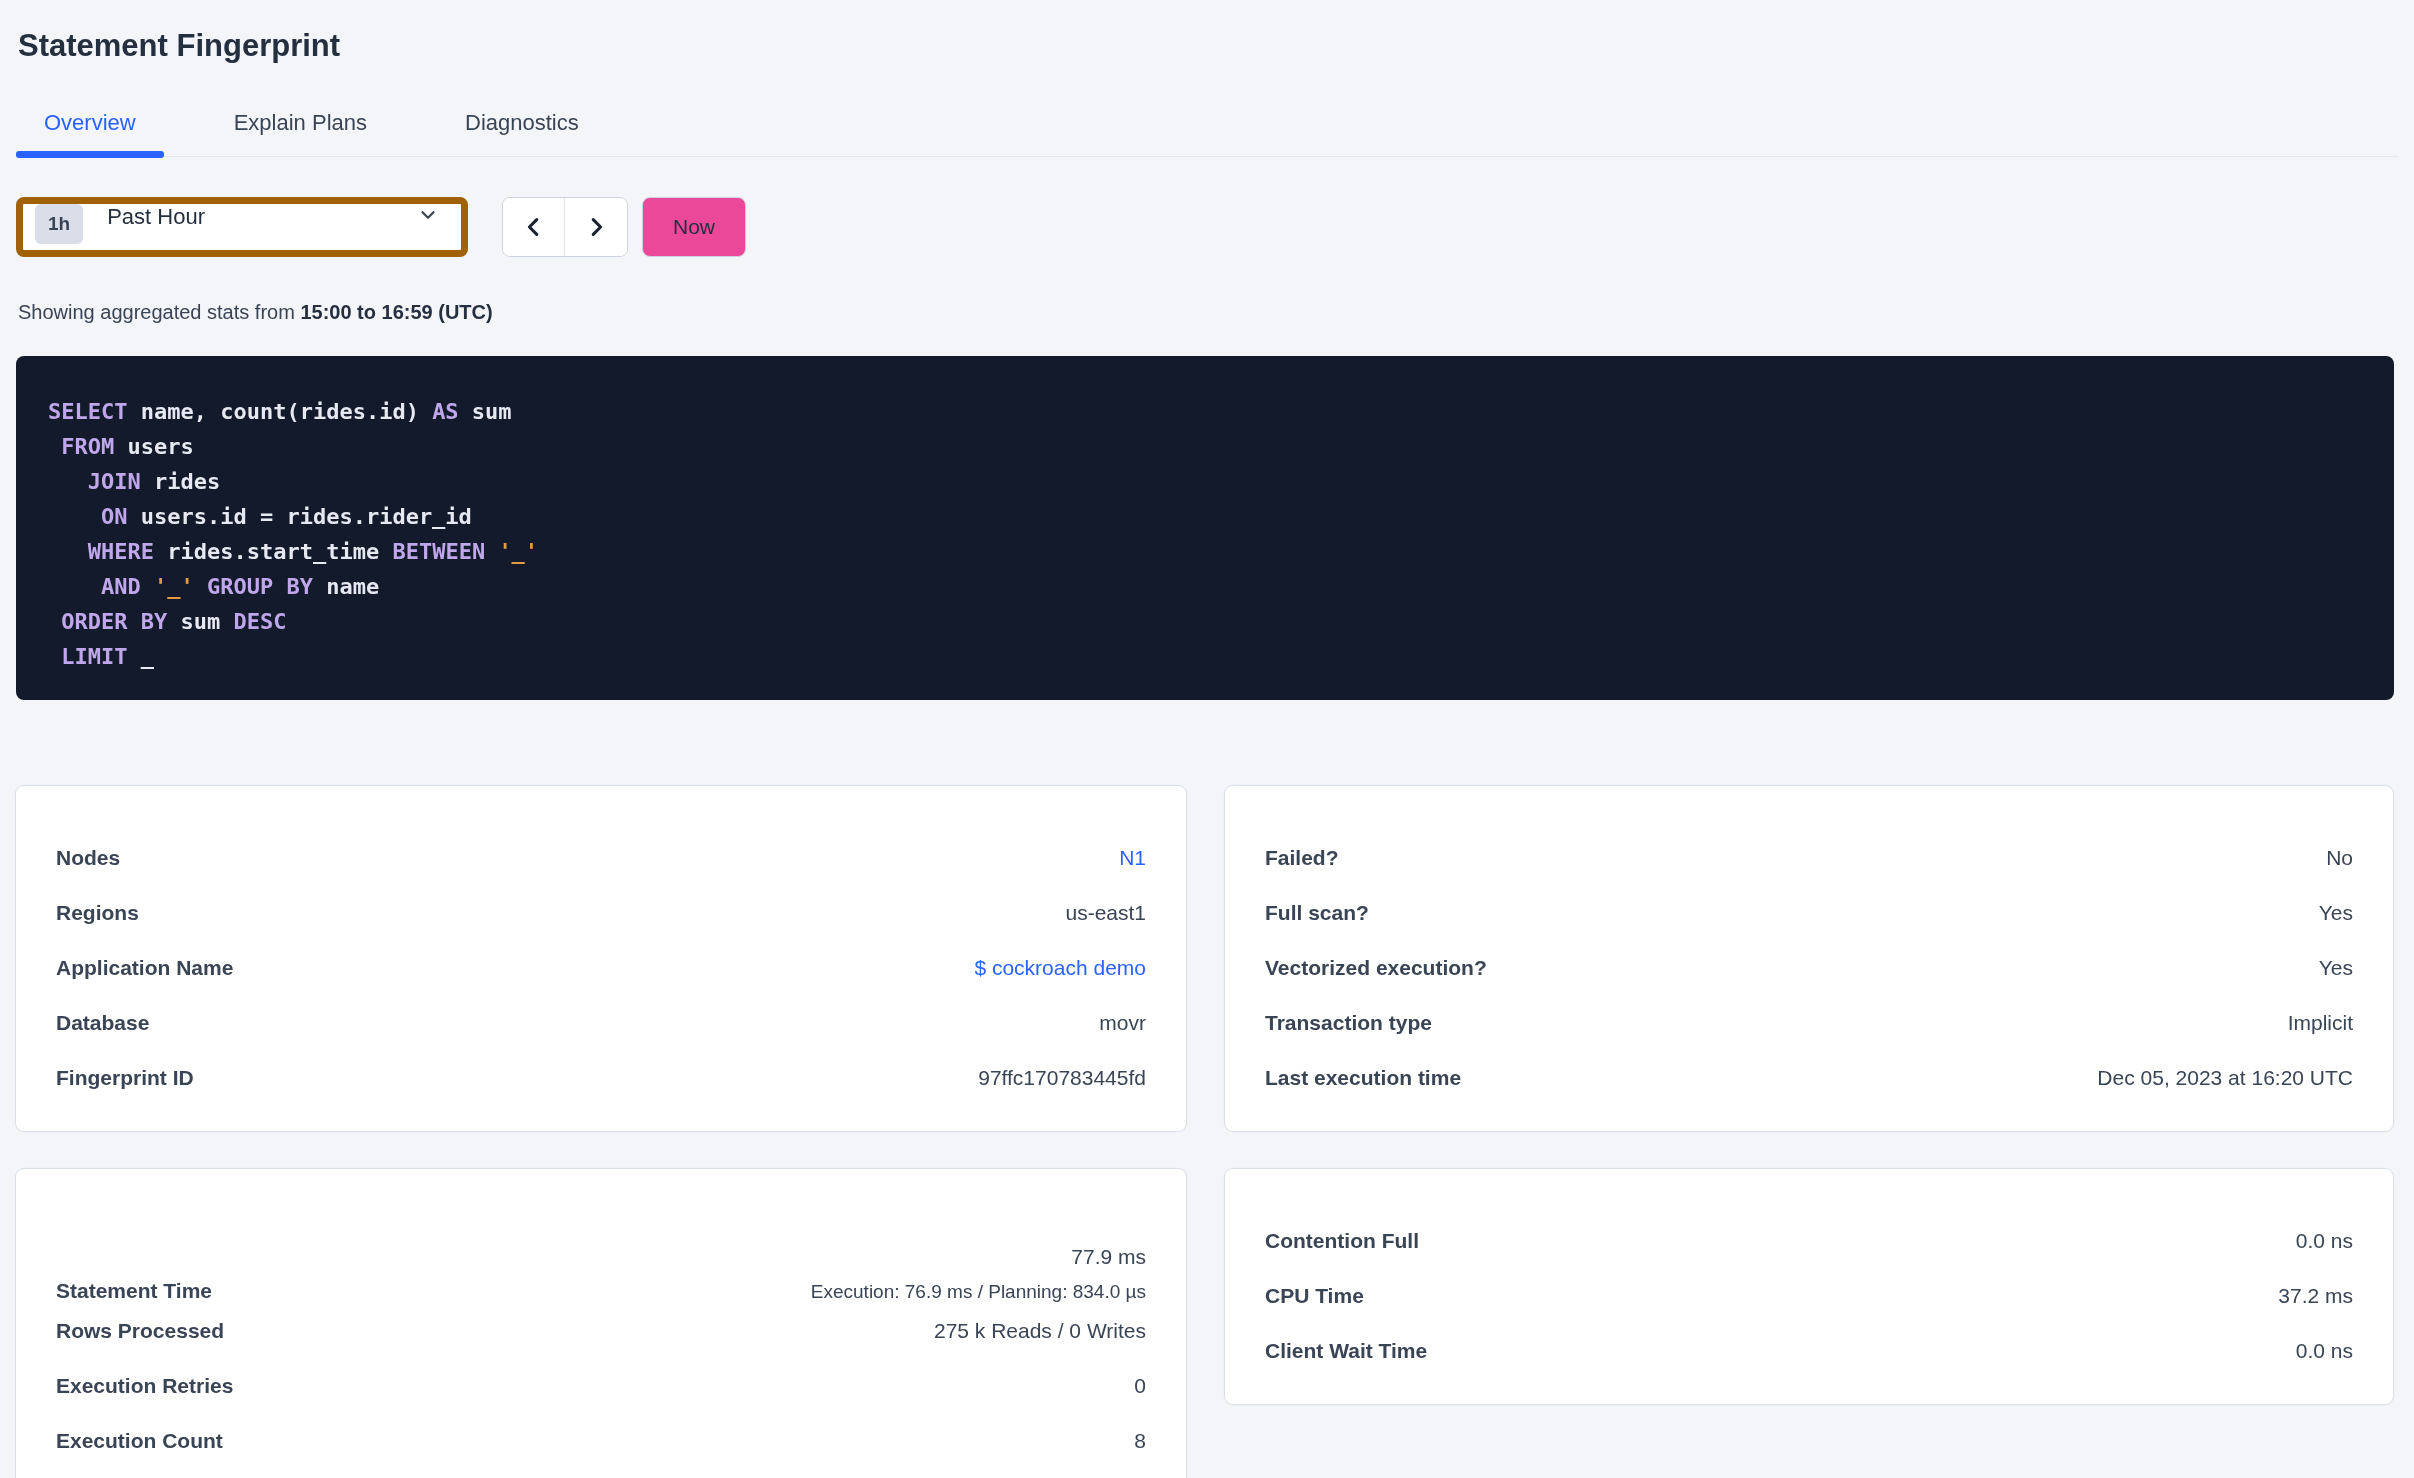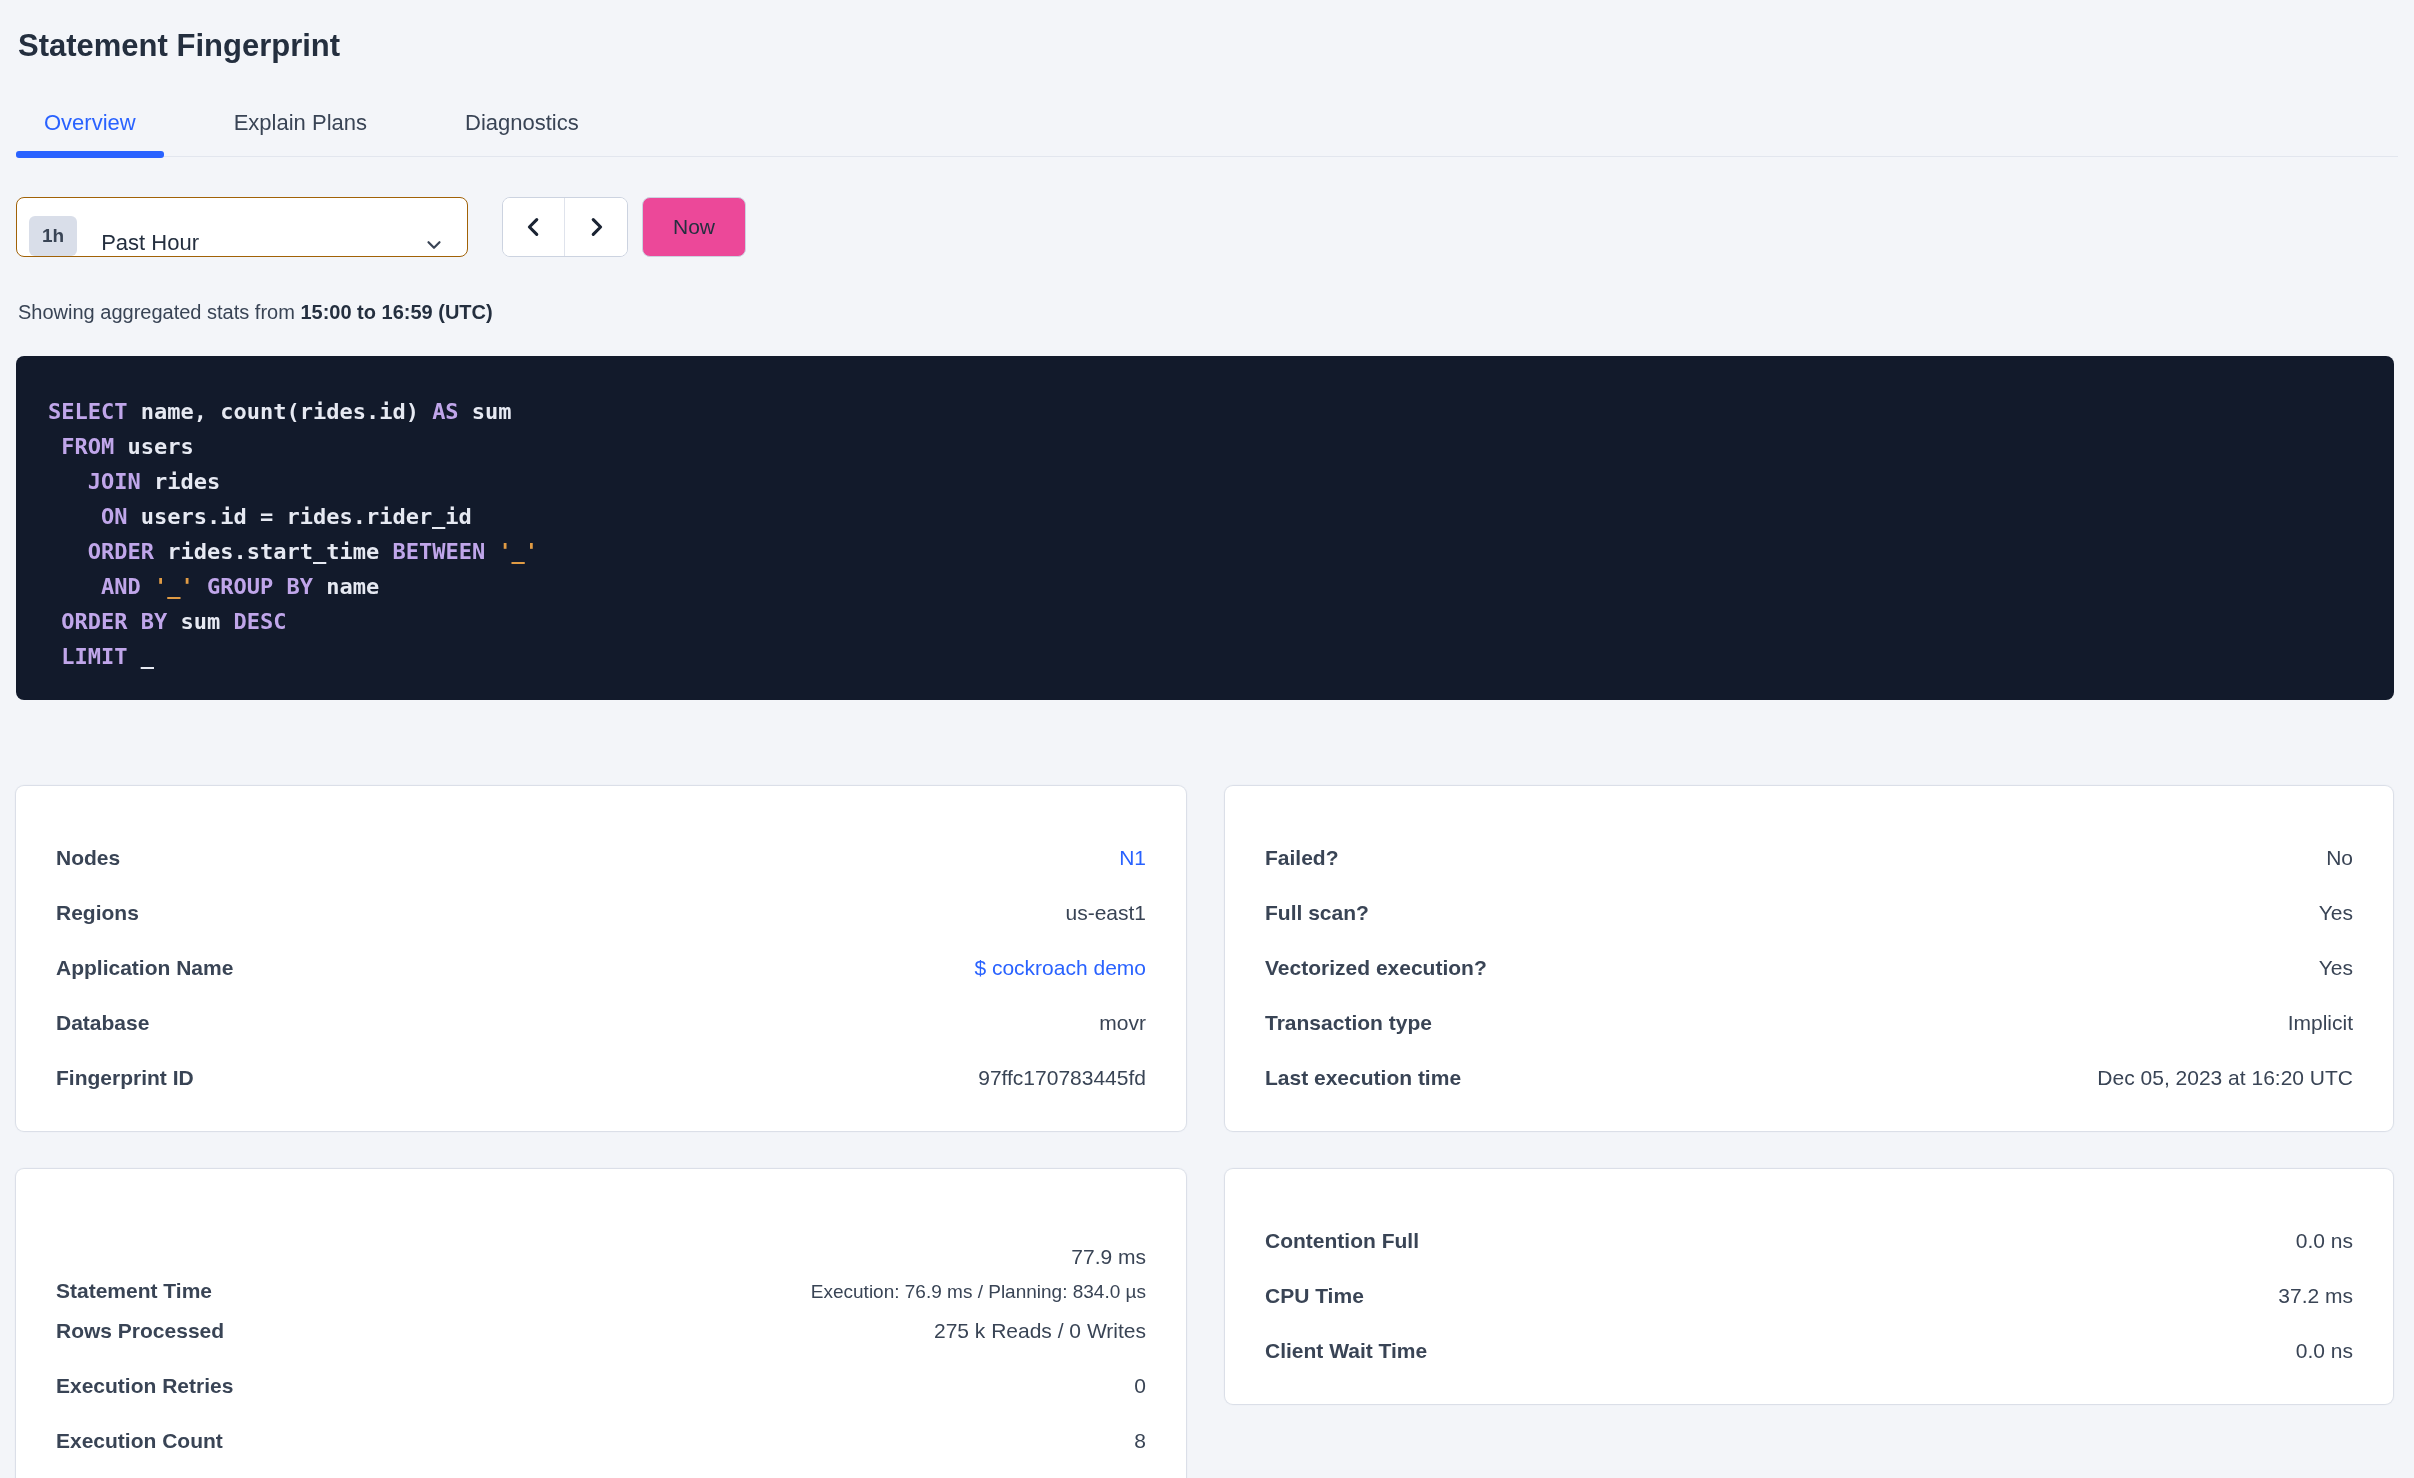--- a/index.html
+++ b/index.html
@@ -36,22 +36,22 @@
   .tab.active { color: #2962ff; }
   .tab.active::after {
     content: ""; position: absolute; left: 0; right: 0; bottom: -2px;
     height: 7px; background: #2962ff; border-radius: 3px;
   }
 
   
   .filter-row { display: flex; align-items: center; margin-top: 40px; }
   .time-dropdown {
     width: 452px; height: 60px;
-    background: #fff; border: 1px solid #a16207; border-radius: 8px;
-    display: flex; align-items: flex-end;
+    background: #fff; border: 7px solid #a16207; border-radius: 8px;
+    display: flex; align-items: flex-start;
     padding: 0 22px 0 12px; cursor: pointer;
   }
   .time-badge {
     background: #d9dee9; color: #394455;
     font-weight: 700; font-size: 19px;
     padding: 9px 13px; border-radius: 6px;
     margin-right: 24px;
   }
   .time-label { flex: 1; font-size: 22px; color: #242f3f; }
   .icon-chevron-down { width: 22px; height: 22px; }
@@ -166,21 +166,21 @@
     <button class="now-btn">Now</button>
   </div>
 
   <p class="agg-note"><span>Showing aggregated stats from </span><strong>15:00 to 16:59 (UTC)</strong></p>
 
   <div class="sql-box">
     <pre id="sql-code"><span class="tok-kw">SELECT</span><span class="tok-pl"> name, count(rides.id) </span><span class="tok-kw">AS</span><span class="tok-pl"> sum</span>
 <span class="tok-pl"> </span><span class="tok-kw">FROM</span><span class="tok-pl"> users</span>
 <span class="tok-pl">   </span><span class="tok-kw">JOIN</span><span class="tok-pl"> rides</span>
 <span class="tok-pl">    </span><span class="tok-kw">ON</span><span class="tok-pl"> users.id = rides.rider_id</span>
-<span class="tok-pl">   </span><span class="tok-kw">ORDER</span><span class="tok-pl"> rides.start_time </span><span class="tok-kw">BETWEEN</span><span class="tok-pl"> </span><span class="tok-st">'_'</span>
+<span class="tok-pl">   </span><span class="tok-kw">WHERE</span><span class="tok-pl"> rides.start_time </span><span class="tok-kw">BETWEEN</span><span class="tok-pl"> </span><span class="tok-st">'_'</span>
 <span class="tok-pl">    </span><span class="tok-kw">AND</span><span class="tok-pl"> </span><span class="tok-st">'_'</span><span class="tok-pl"> </span><span class="tok-kw">GROUP BY</span><span class="tok-pl"> name</span>
 <span class="tok-pl"> </span><span class="tok-kw">ORDER BY</span><span class="tok-pl"> sum </span><span class="tok-kw">DESC</span>
 <span class="tok-pl"> </span><span class="tok-kw">LIMIT</span><span class="tok-pl"> _</span></pre>
   </div>
 
   <div class="cards-grid">
 
     <section class="card">
       <div class="row">
         <span class="lbl">Nodes</span>

